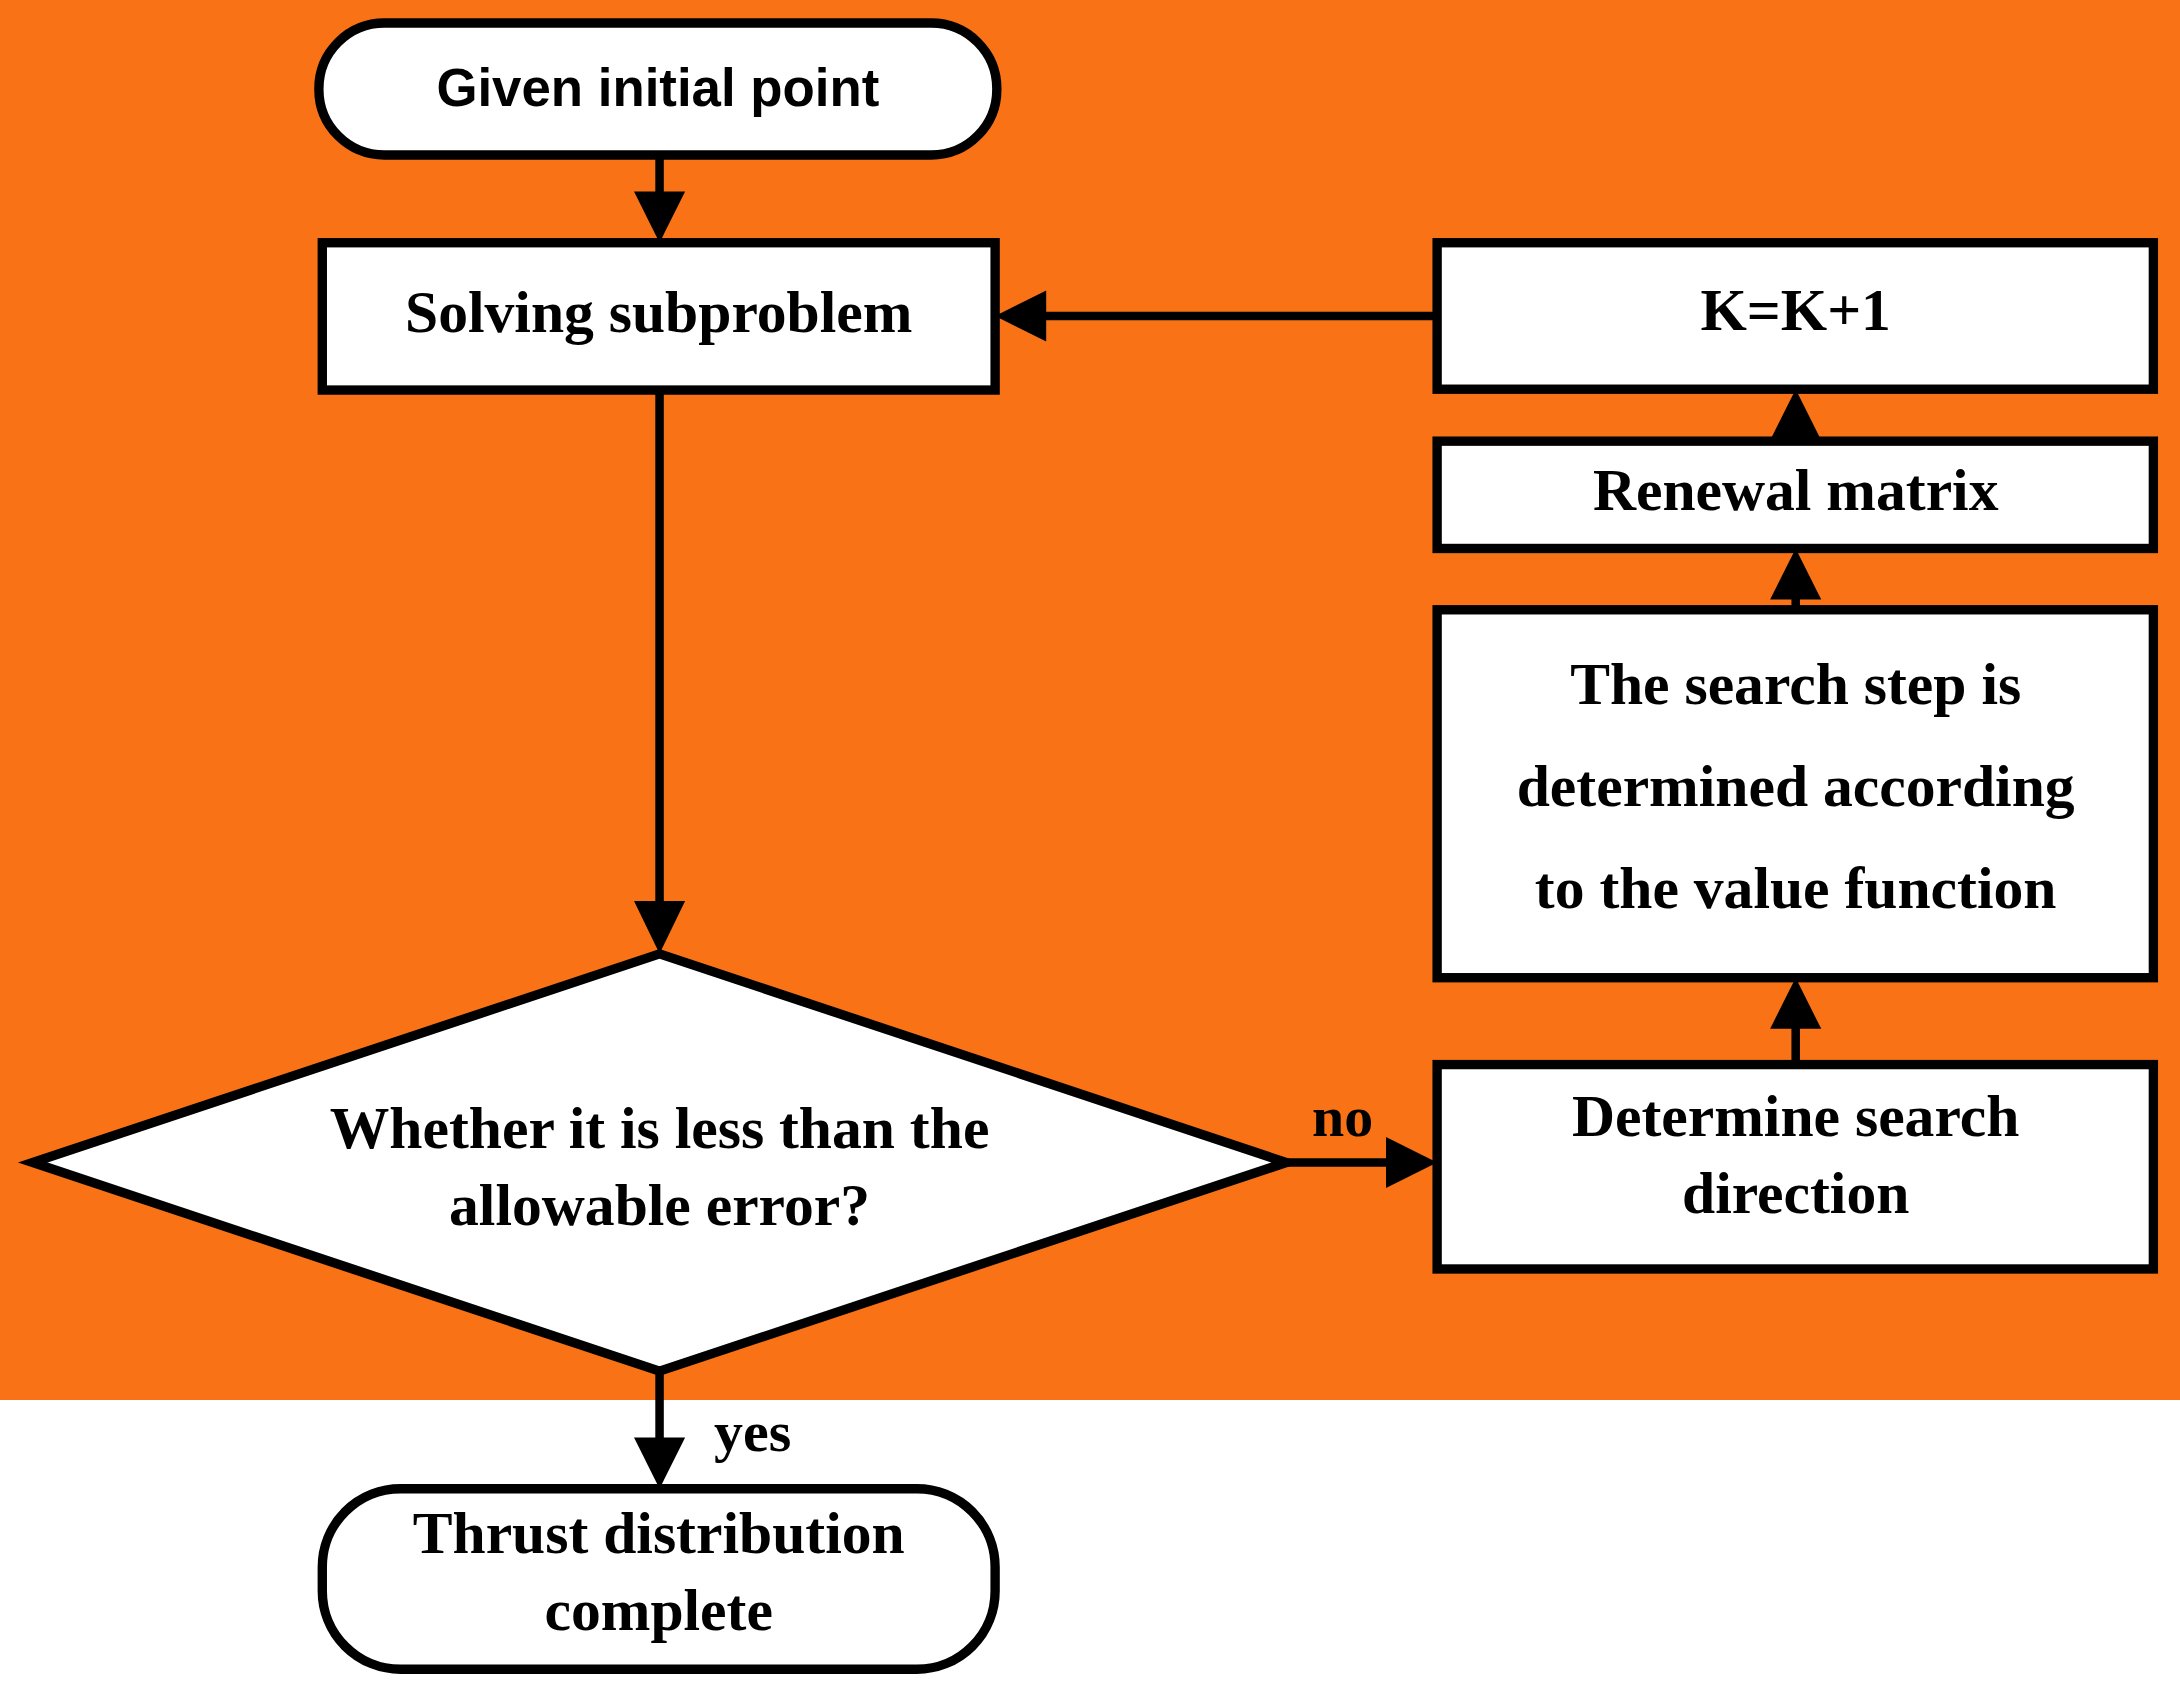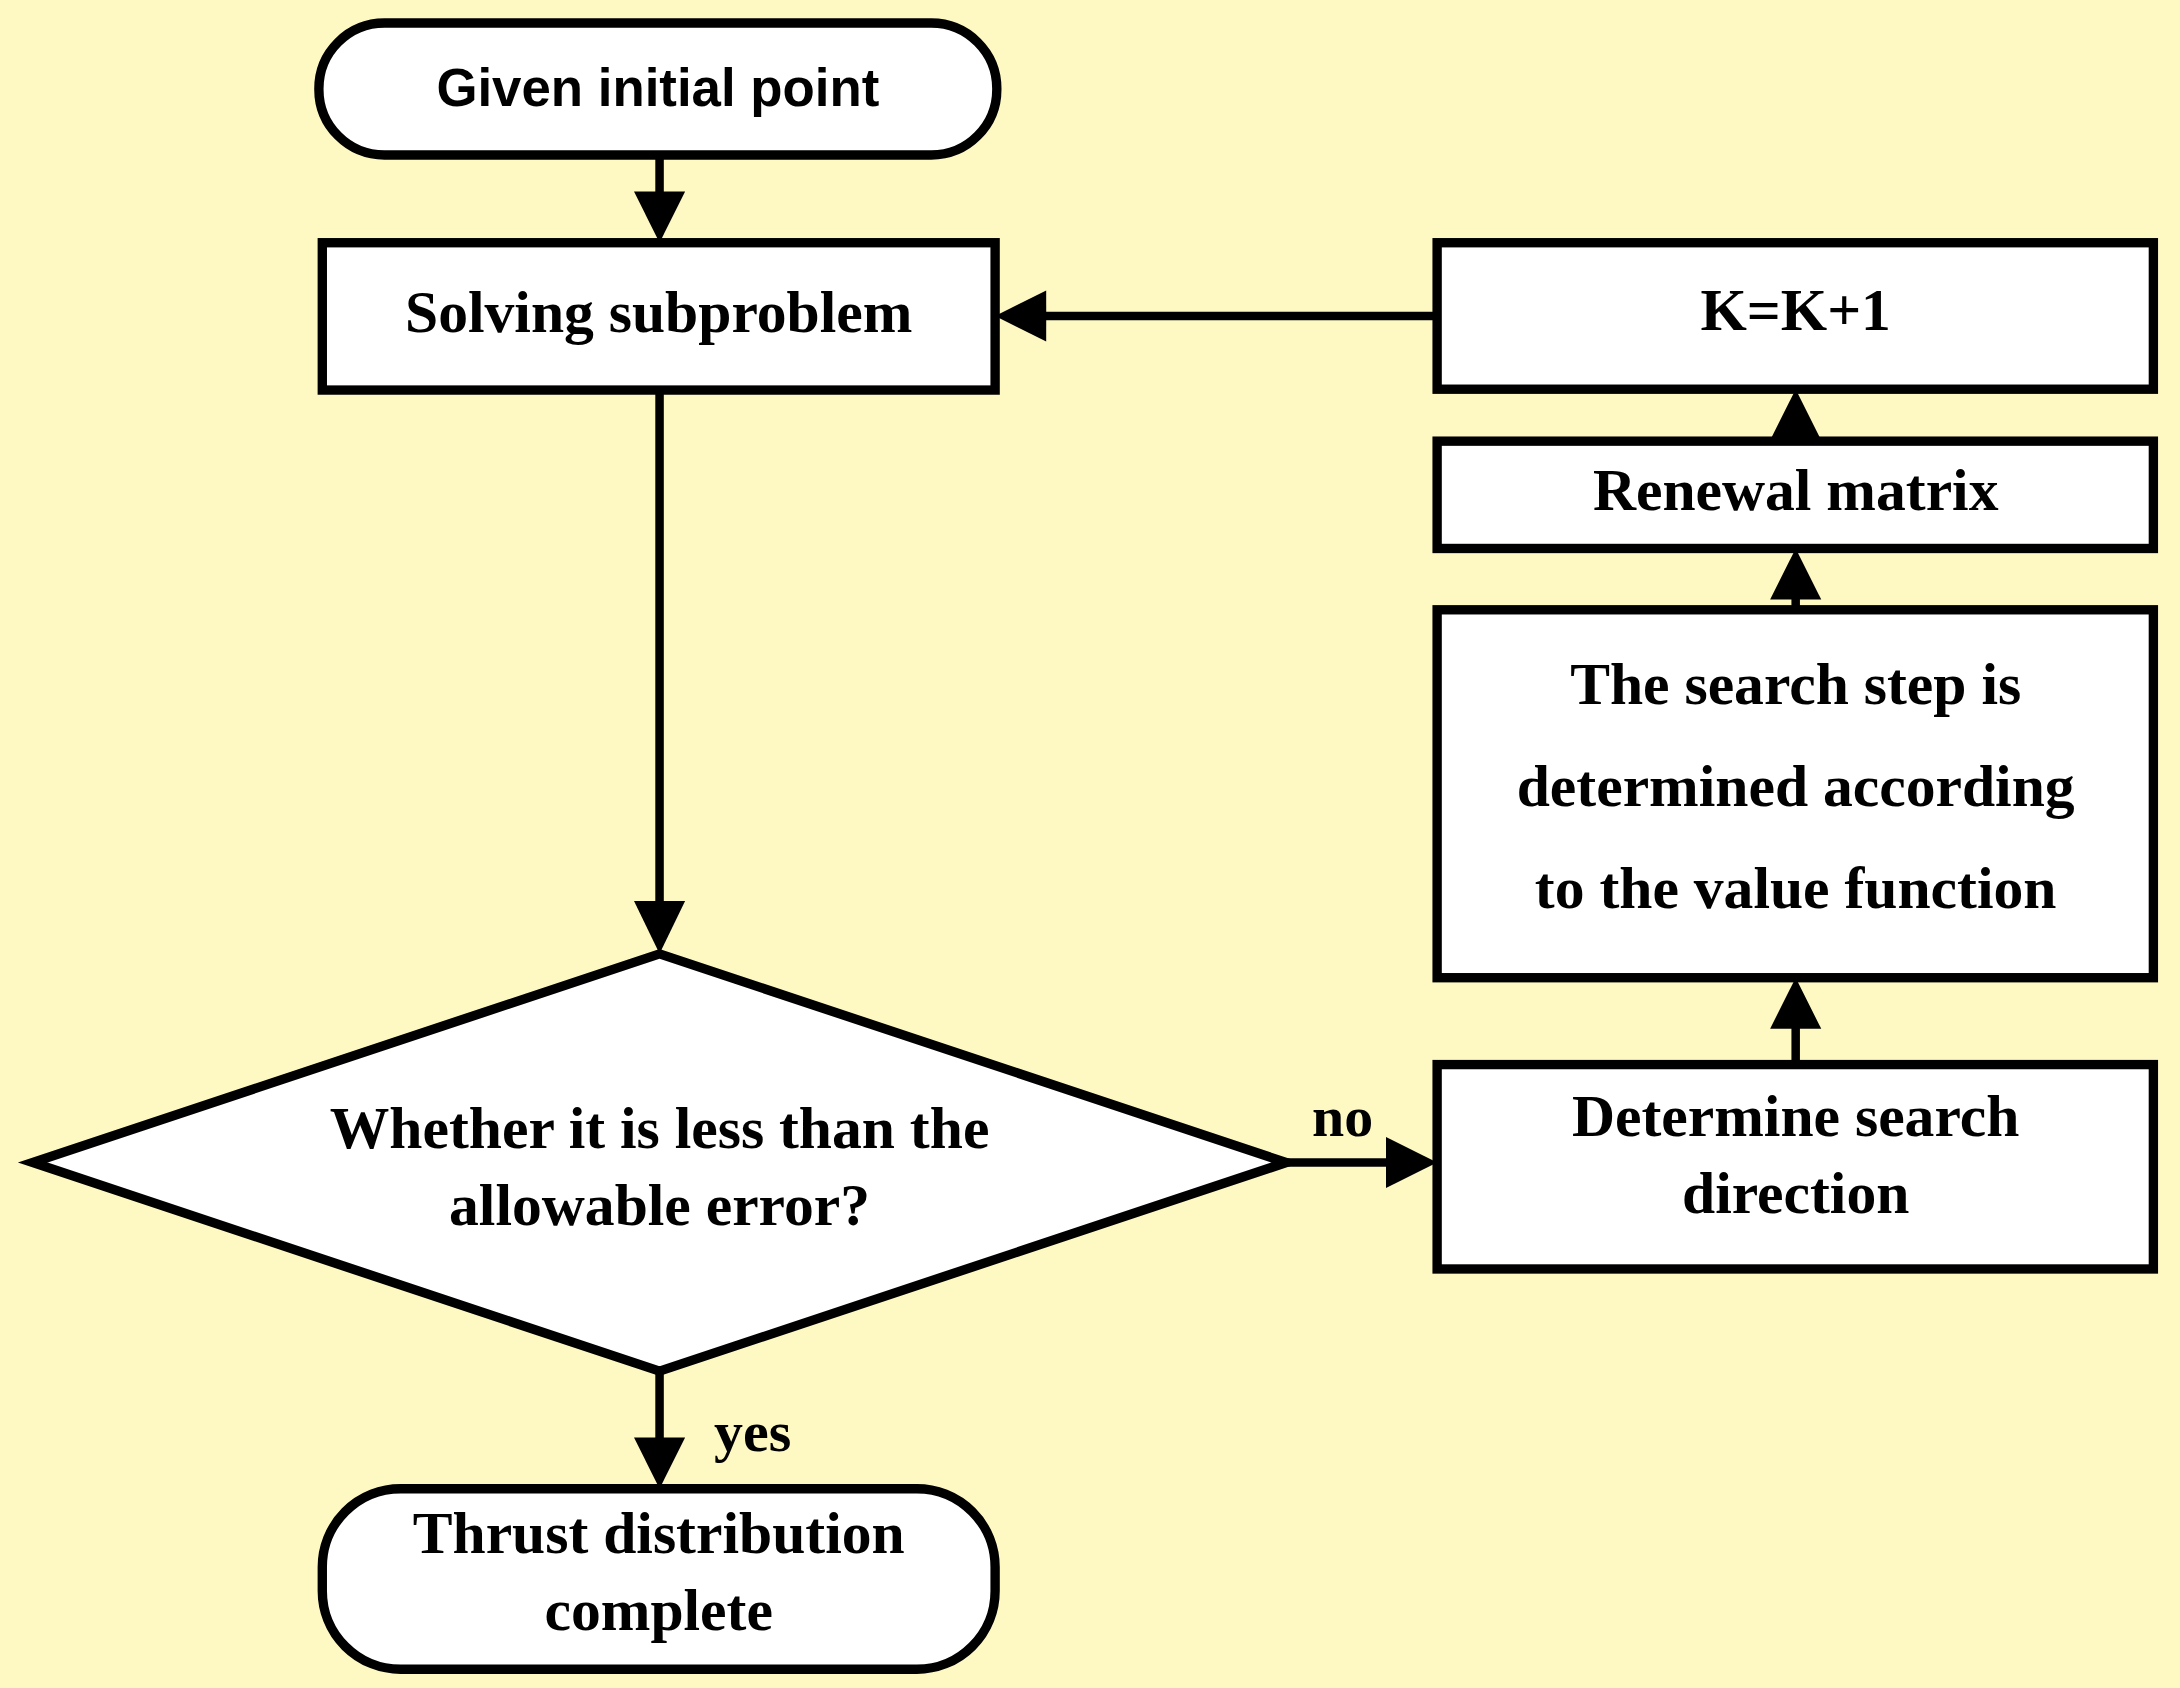--- a/index.html
+++ b/index.html
@@ -9,22 +9,22 @@
   }
   body {
     width: 2181px;
     height: 1688px;
     overflow: hidden;
     font-family: "Liberation Serif", serif;
   }
   #flowchart-root {
     position: relative;
     width: 2181px;
-    height: 1688px;
-    background: #fef9c3;
+    height: 1400px;
+    background: #f97316;
   }
   svg#chart-svg {
     position: absolute;
     top: 0;
     left: 0;
     width: 2181px;
     height: 1688px;
     display: block;
   }
   .node-shape {

